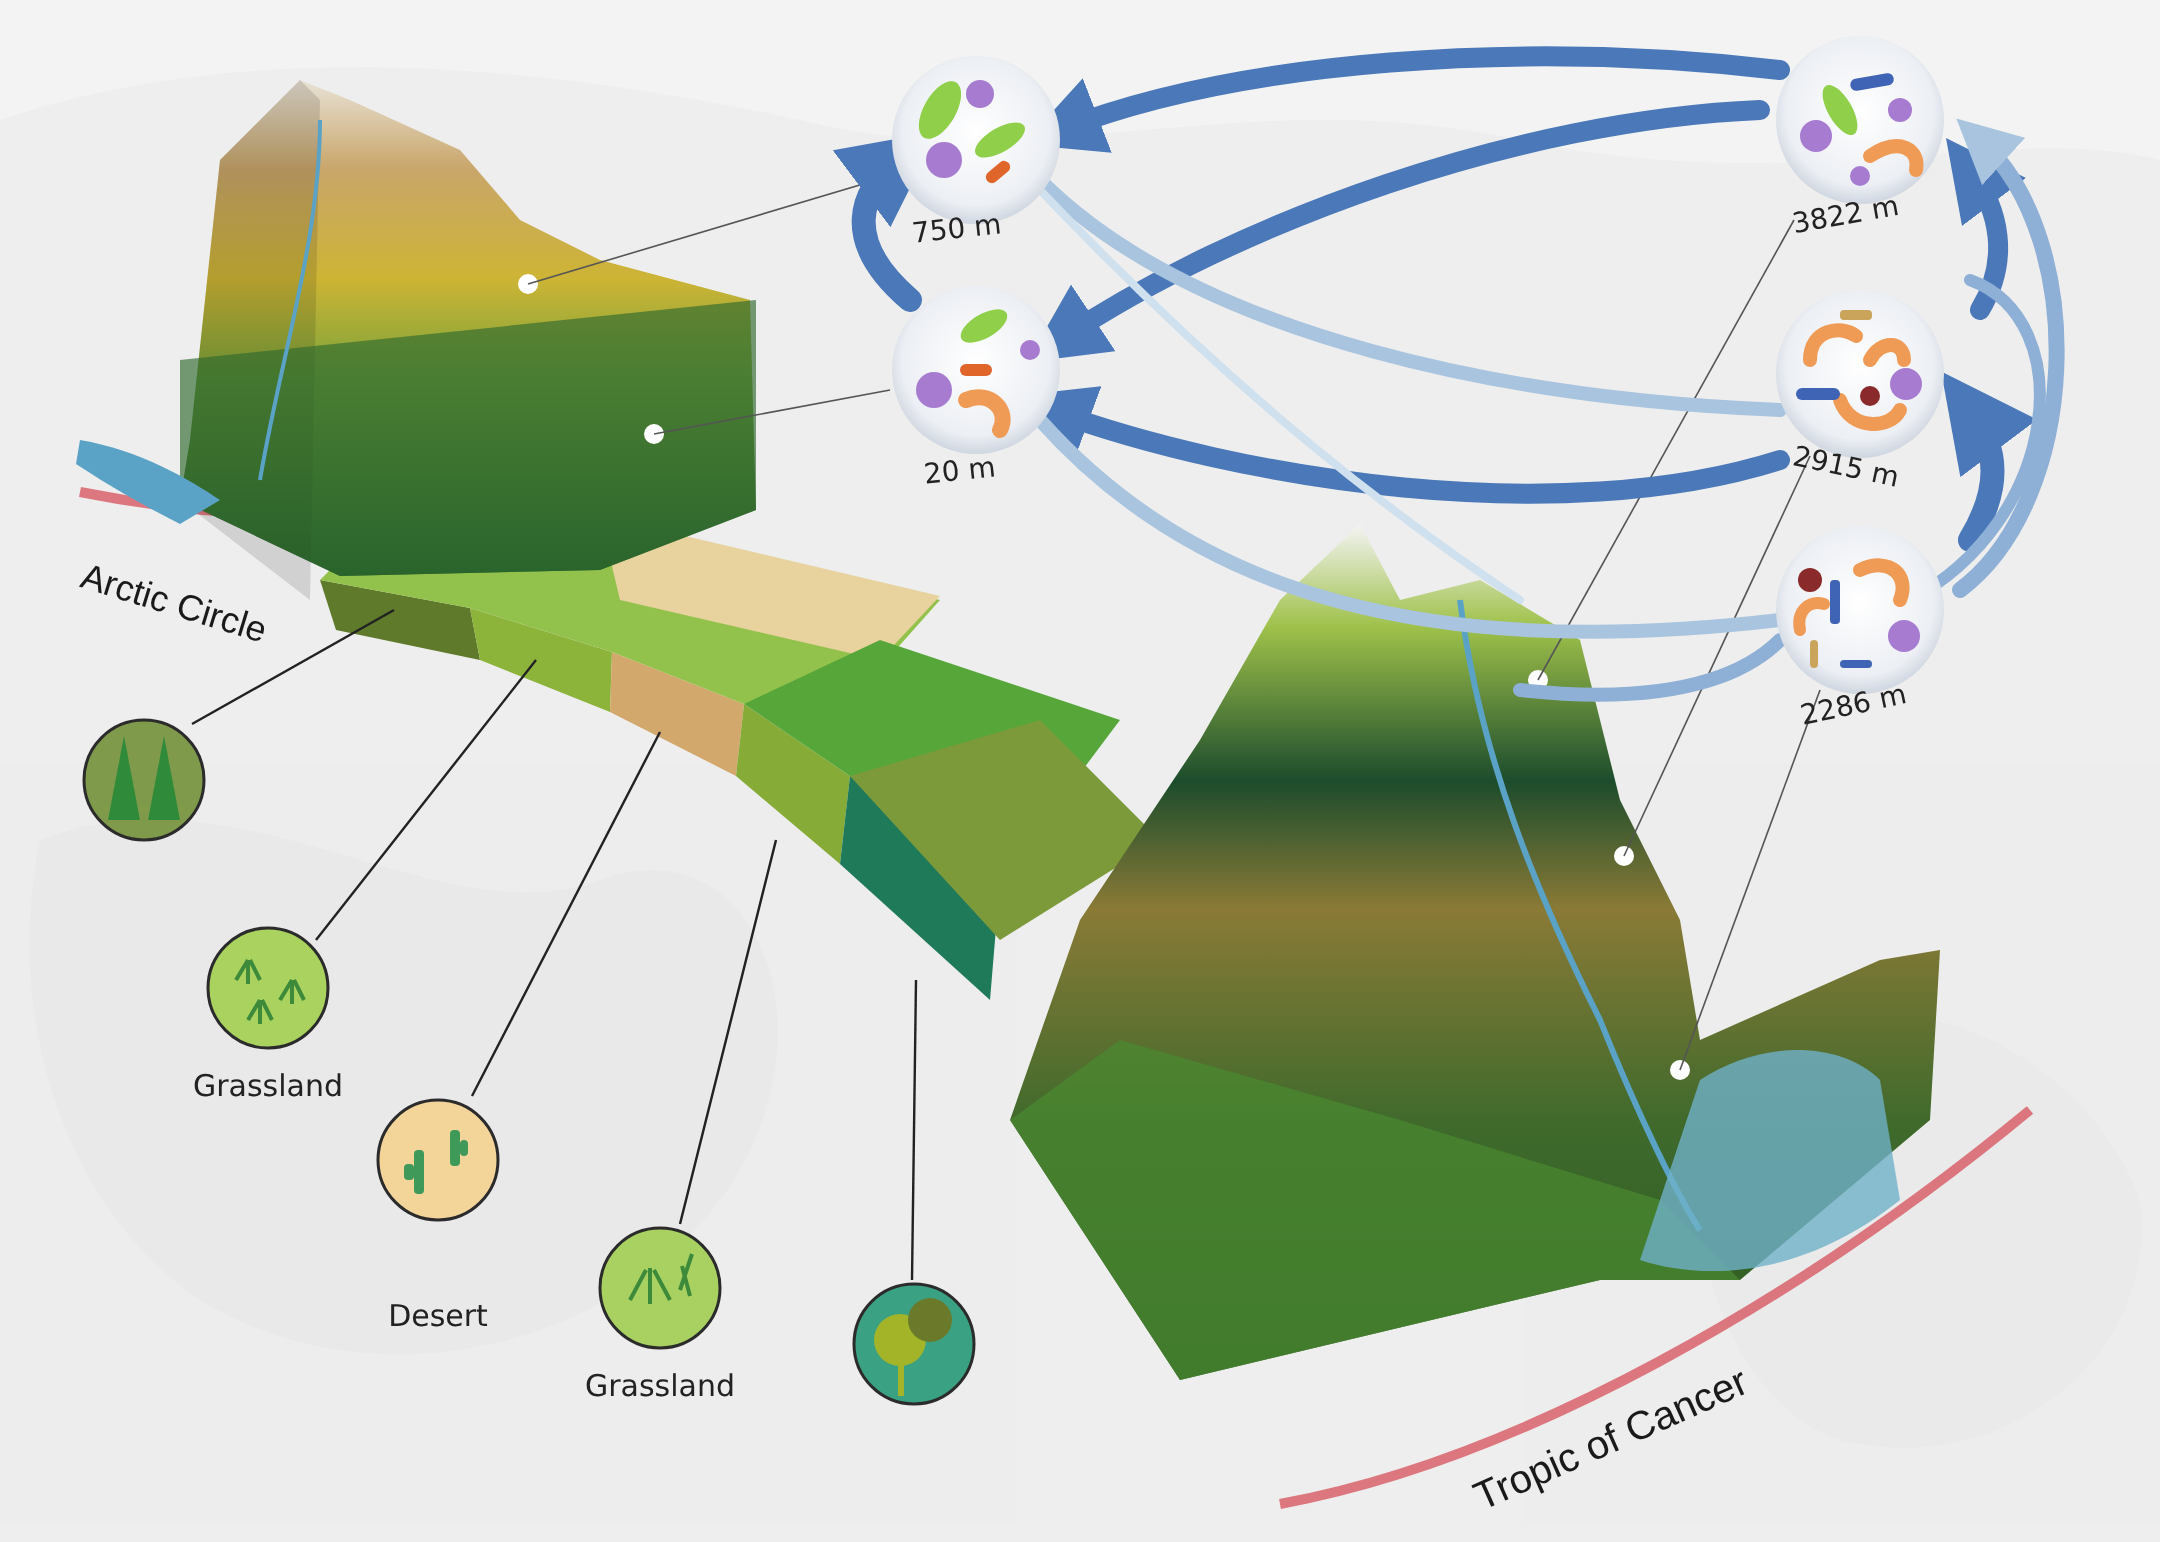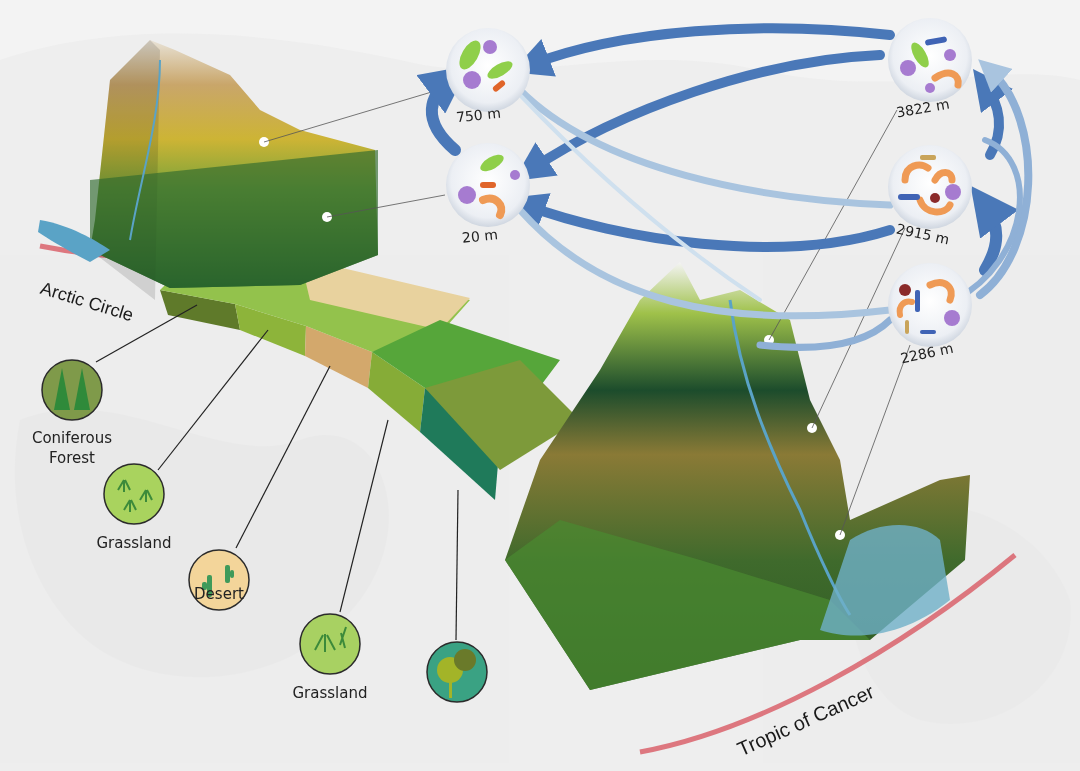--- a/index.html
+++ b/index.html
@@ -195,23 +195,22 @@
     <circle cx="457" cy="672" r="30" fill="#3aa283" stroke="#2b2b2b" stroke-width="1.5"></circle>
     <circle cx="450" cy="670" r="13" fill="#a3b428"></circle>
     <circle cx="465" cy="660" r="11" fill="#6a7a2a"></circle>
     <rect x="449" y="678" width="3" height="20" fill="#a3b428"></rect>
   </g>
 </svg>
 
 <div class="rot-arctic">Arctic Circle</div>
 <div class="rot-tropic">Tropic of Cancer</div>
 
-<div class="lbl" style="left:22px;top:428px;width:100px;white-space:normal;">Coniferous Forest</div>
 <div class="lbl" style="left:84px;top:533px;width:100px;">Grassland</div>
-<div class="lbl" style="left:169px;top:584px;width:100px;">Desert</div>
+<div class="lbl" style="left:169px;top:648px;width:100px;">Desert</div>
 <div class="lbl" style="left:280px;top:683px;width:100px;">Grassland</div>
 
 <div class="alt" style="left:456px;top:107px;transform:rotate(-6deg);">750 m</div>
 <div class="alt" style="left:462px;top:228px;transform:rotate(-6deg);">20 m</div>
 <div class="alt" style="left:896px;top:100px;transform:rotate(-10deg);">3822 m</div>
 <div class="alt" style="left:896px;top:226px;transform:rotate(12deg);">2915 m</div>
 <div class="alt" style="left:900px;top:345px;transform:rotate(-12deg);">2286 m</div>
 </div>
 
 </body></html>

